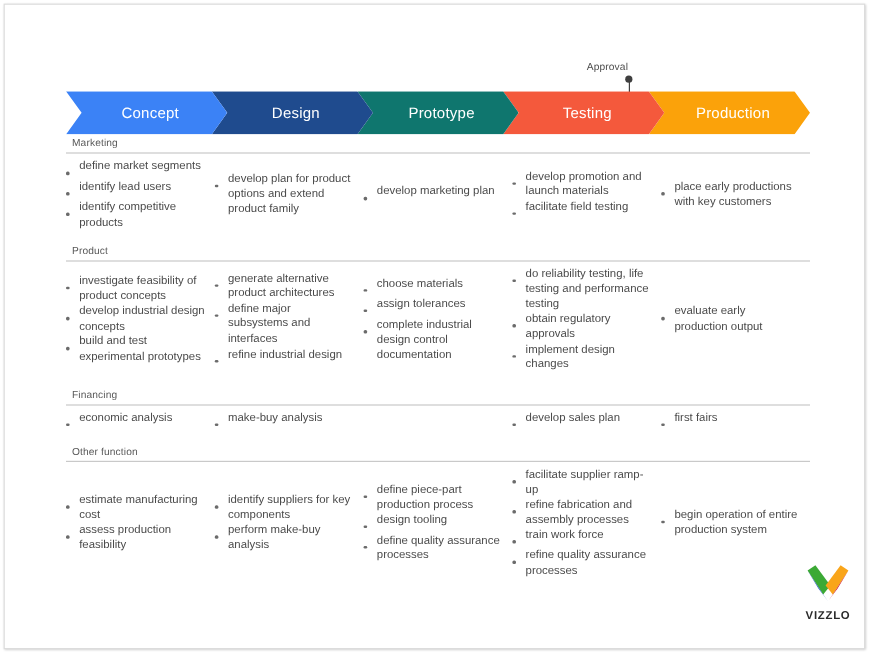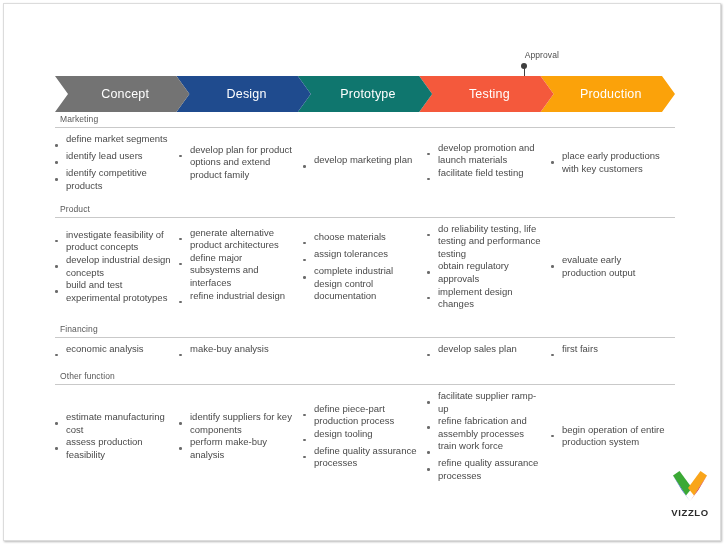--- a/index.html
+++ b/index.html
@@ -32,21 +32,21 @@
     box-shadow: 1px 1px 2px rgba(0,0,0,0.28);
   }
 
   
   #approval-marker {
     position: absolute;
     left: 489px;
     top: 50px;
     width: 70px;
     height: 38px;
-    text-align: right;
+    text-align: left;
     pointer-events: none;
   }
   #approval-label {
     font-size: 8.5px;
     color: #4d4d4d;
     letter-spacing: 0.1px;
     line-height: 10px;
     white-space: nowrap;
   }
   #approval-dot {
@@ -182,21 +182,21 @@
 <div id="canvas">
   <div id="frame"></div>
 
   <div id="approval-marker">
     <div id="approval-label">Approval</div>
     <div id="approval-dot"></div>
     <div id="approval-stem"></div>
   </div>
 
   <div id="chevron-band">
-      <div class="chevron" style="left: 0px; width: 134.4px; background: #737373; z-index: 5;">
+      <div class="chevron" style="left: 0px; width: 134.4px; background: #3b82f6; z-index: 5;">
         <span class="chevron-label">Concept</span>
       </div>
       <div class="chevron" style="left: 121.4px; width: 134.4px; background: rgb(31, 75, 142); z-index: 4;">
         <span class="chevron-label">Design</span>
       </div>
       <div class="chevron" style="left: 242.8px; width: 134.4px; background: #0f766e; z-index: 3;">
         <span class="chevron-label">Prototype</span>
       </div>
       <div class="chevron" style="left: 364.2px; width: 134.4px; background: rgb(244, 89, 60); z-index: 2; text-align: center;">
         <span class="chevron-label">Testing</span>

